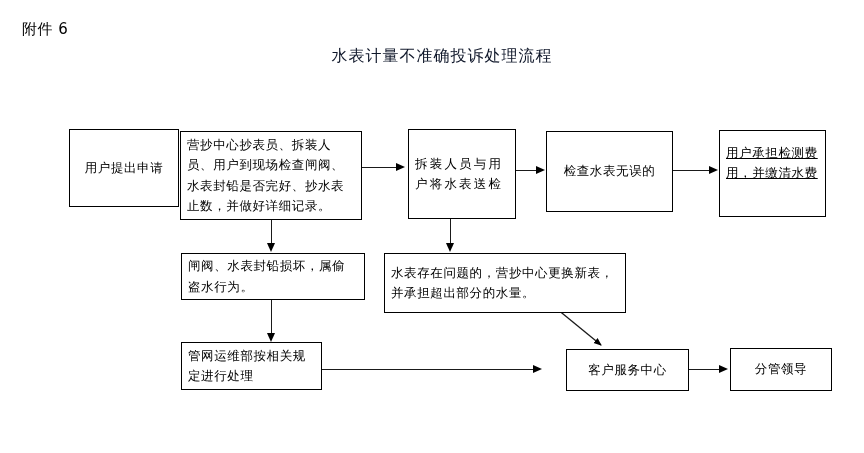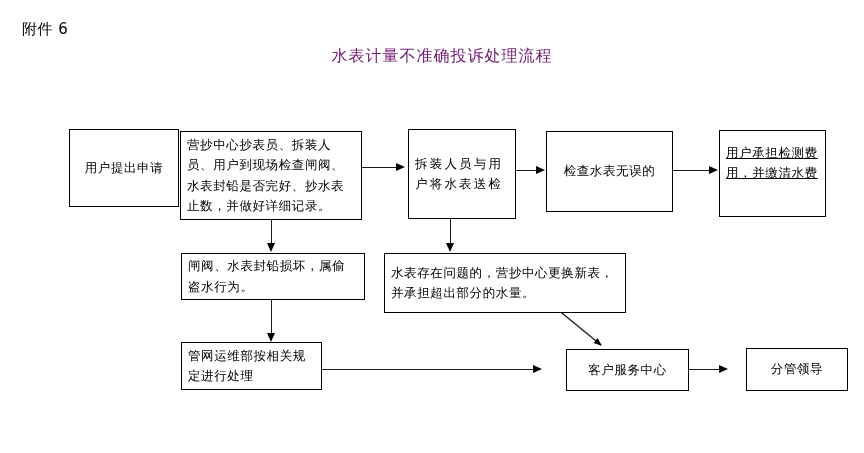--- a/index.html
+++ b/index.html
@@ -29,21 +29,21 @@
     margin-left: 12px;
   }
   .doc-title {
     position: absolute;
     left: 0;
     top: 46px;
     width: 796px;
     text-align: center;
     font-size: 16px;
     letter-spacing: 1px;
-    color: #701a75;
+    color: #0f172a;
     padding-left: 88px;
     box-sizing: border-box;
   }
   .node {
     position: absolute;
     border: 1px solid #000000;
     background: #ffffff;
     box-sizing: border-box;
     display: flex;
     align-items: center;
@@ -164,17 +164,17 @@
   </div>
 
   <div class="node justify" style="left:181px; top:342px; width:141px; height:48px;">
     <span class="node-text">管网运维部按相关规定进行处理</span>
   </div>
 
   <div class="node center" style="left:566px; top:349px; width:123px; height:42px;">
     <span class="node-text">客户服务中心</span>
   </div>
 
-  <div class="node center" style="left:730px; top:348px; width:102px; height:43px;margin-left:16px;">
+  <div class="node center" style="left:730px; top:348px; width:102px; height:43px;">
     <span class="node-text">分管领导</span>
   </div>
 
 </div>
 
 </body></html>

